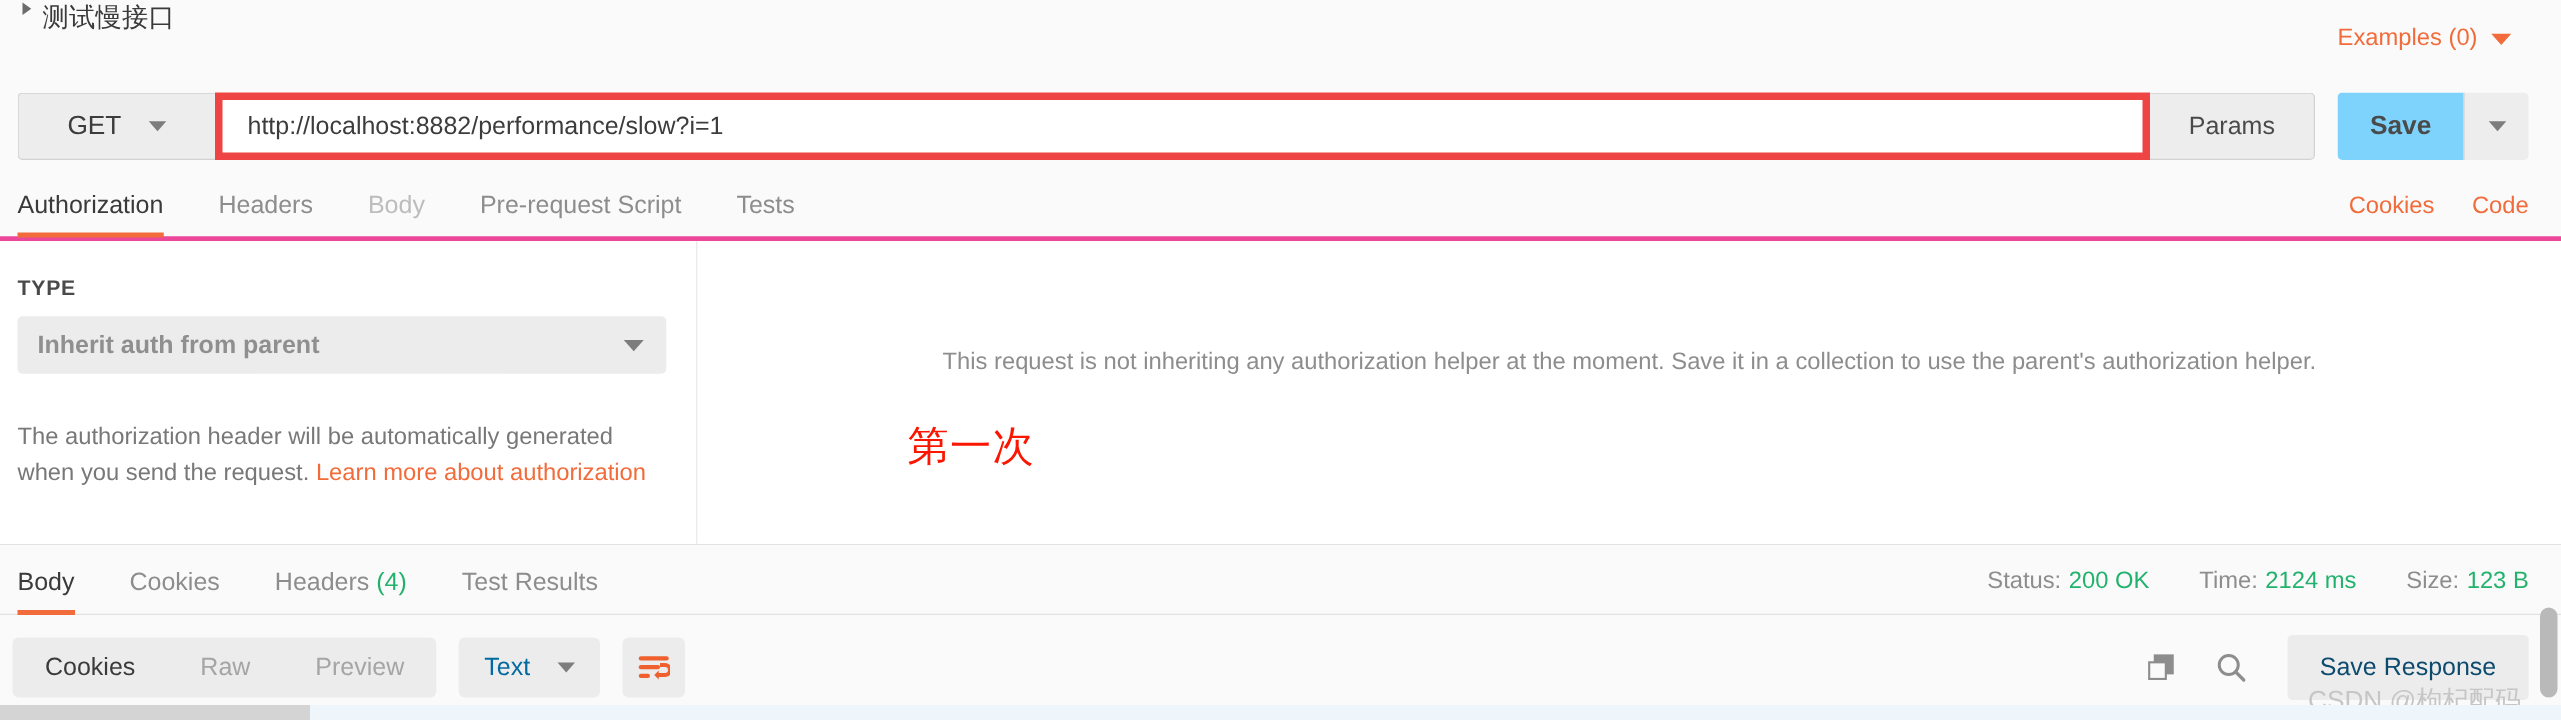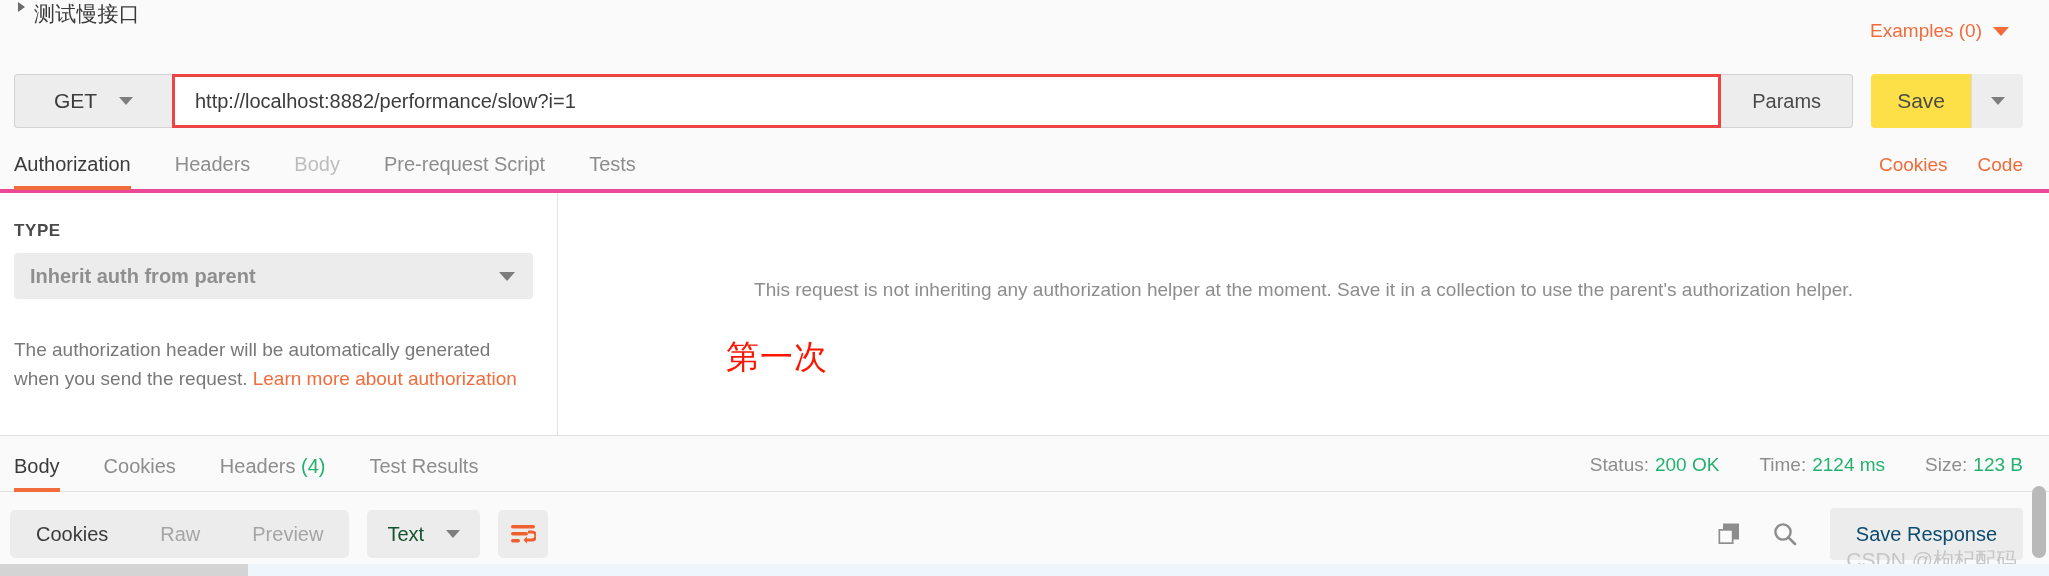--- a/index.html
+++ b/index.html
@@ -96,21 +96,21 @@
   .caret-sm {
     width: 0; height: 0;
     border-left: 7px solid transparent;
     border-right: 7px solid transparent;
     border-top: 8px solid #7d7d7d;
   }
   .url-input {
     flex: 1 1 auto;
     height: 54px;
     background: #ffffff;
-    border: 3px solid #ef4444;
+    border: 6px solid #ef4444;
     display: flex;
     align-items: center;
     padding: 0 20px;
     font-size: 20px;
     color: #3c3c3c;
     overflow: hidden;
     white-space: nowrap;
     cursor: text;
   }
   .params-btn {
@@ -162,28 +162,29 @@
     border-top: 9px solid #ffffff;
   }
   .save-group {
     display: flex;
     margin-left: 18px;
     height: 54px;
     border-radius: 4px;
     overflow: hidden;
   }
   .save-btn {
-    background: #fde047;
+    background: #7dd3fc;
     color: #4a4a4a;
     font-size: 21px;
     display: flex;
     align-items: center;
     justify-content: center;
     padding: 0 26px;
     cursor: pointer;
+    font-weight: bold;
   }
   .save-caret {
     background: #ededed;
     width: 52px;
     display: flex;
     align-items: center;
     justify-content: center;
     border-left: 1px solid #dcdcdc;
     cursor: pointer;
   }
@@ -358,21 +359,21 @@
     margin-left: 18px;
     height: 48px;
     background: #ececec;
     border-radius: 5px;
     display: flex;
     align-items: center;
     gap: 22px;
     padding: 0 20px;
     cursor: pointer;
   }
-  .fmt-select .fv { font-size: 20px; color: #14532d; }
+  .fmt-select .fv { font-size: 20px; color: #0369a1; }
   .wrap-btn {
     margin-left: 18px;
     width: 50px; height: 48px;
     background: #ececec;
     border-radius: 5px;
     display: flex;
     align-items: center;
     justify-content: center;
     cursor: pointer;
   }

